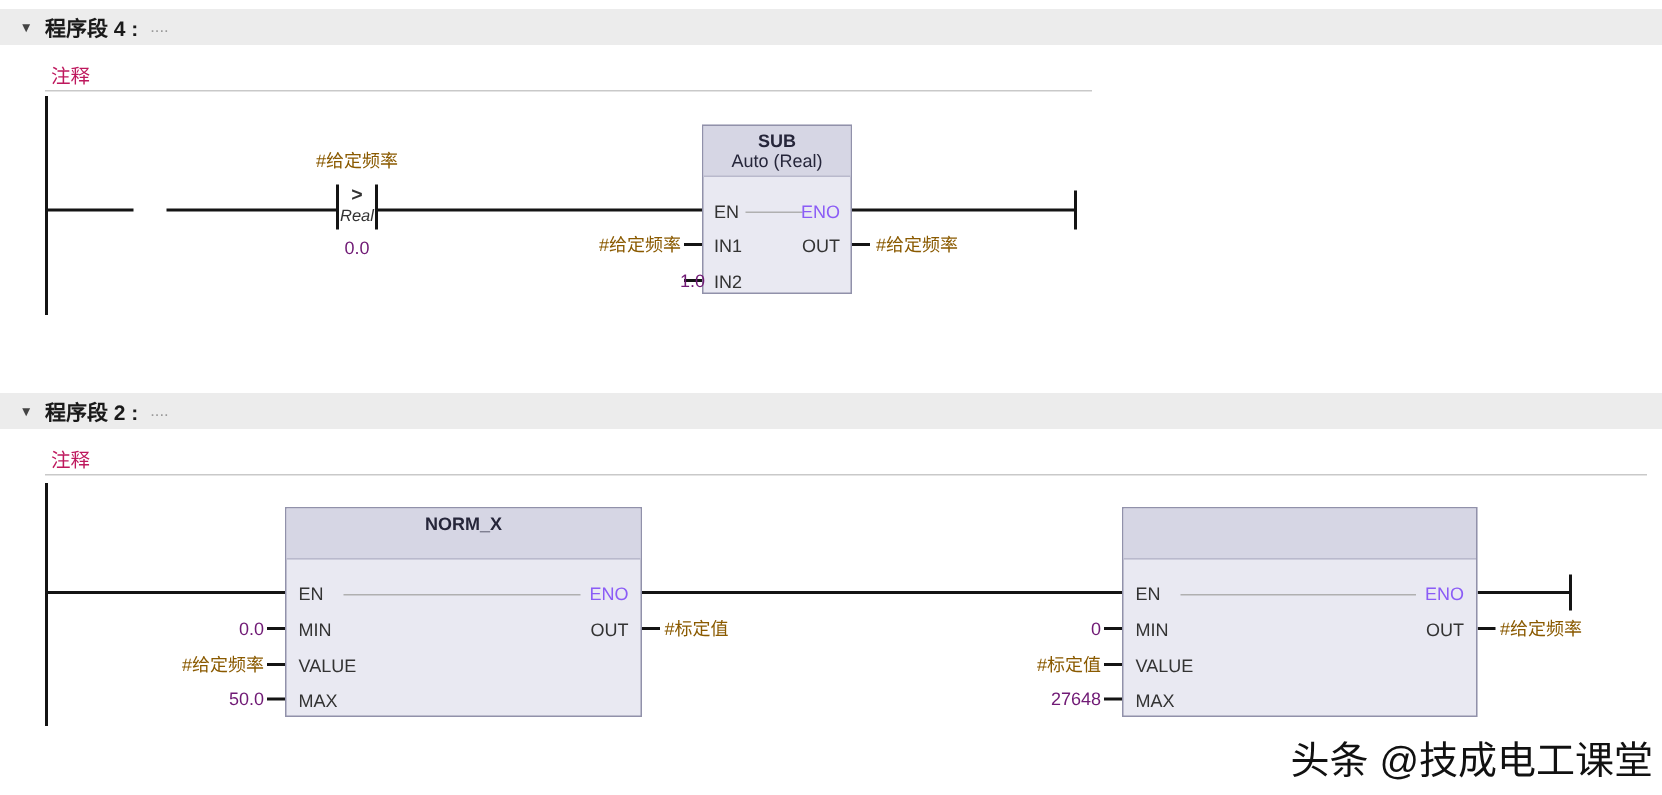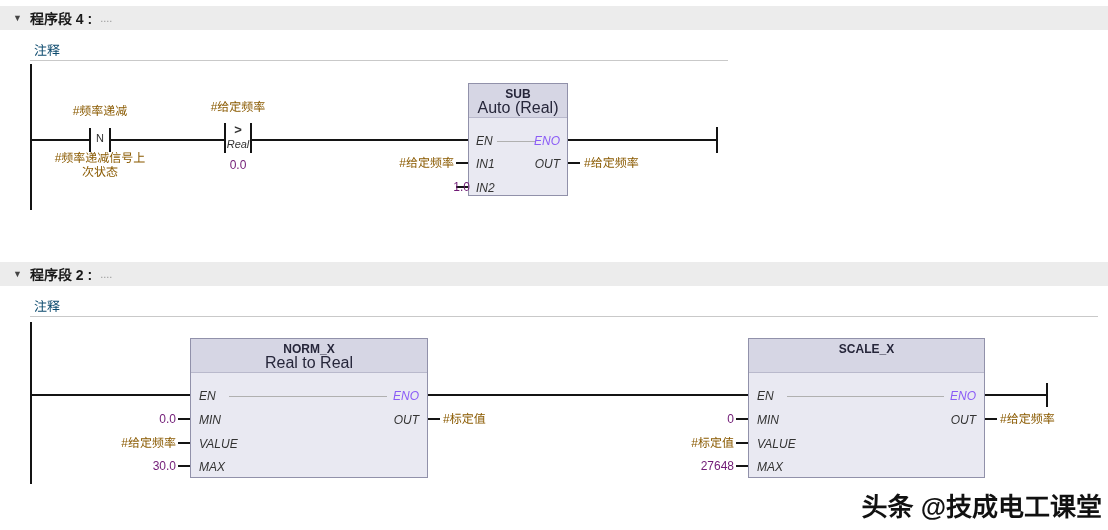--- a/index.html
+++ b/index.html
@@ -8,41 +8,41 @@
     position:relative; width:1108px; height:530px; background:#ffffff;
     font-family:"Liberation Sans","DejaVu Sans",sans-serif; overflow:hidden;
   }
   .net-header {
     position:absolute; left:0; width:1108px; height:24px; background:#ececec;
     display:flex; align-items:center; gap:8px;
   }
   .tri { font-size:9px; color:#444; margin-left:13px; }
   .net-title { font-size:14px; font-weight:bold; color:#1a1a1a; }
   .net-dots { font-size:11px; color:#9a9a9a; }
-  .comment { position:absolute; font-size:13px; color:#0c4a6e; }
+  .comment { position:absolute; font-size:13px; color:#be185d; }
   .sepline { position:absolute; height:1px; background:#c9c9c9; }
   .wh { position:absolute; height:2px; background:#141414; }
   .wv { position:absolute; width:2px; background:#141414; }
   .operand { position:absolute; font-size:12px; color:#8a5a00; white-space:nowrap; line-height:14px; }
   .const { position:absolute; font-size:12px; color:#701a75; white-space:nowrap; line-height:14px; }
   .r { text-align:right; }
   .c { text-align:center; }
   .grp { position:absolute; }
   .grp .lbl { position:absolute; font-size:12px; line-height:14px; }
   .blk { position:absolute; border:1px solid #9191aa; background:#e9e9f2; }
   .blk-hd { height:34px; background:#d6d6e4; border-bottom:1px solid #b9b9cc; text-align:center; padding-top:3px; }
   .blk-title { font-size:12px; font-weight:bold; color:#26263a; line-height:14px; }
-  .blk-mode { font-size:16px; color:#26263a; line-height:13px; }
-  .pin { position:absolute; font-size:12px; color:#333333; line-height:14px;font-style:italic; }
+  .blk-mode { font-size:12px; color:#26263a; line-height:13px; }
+  .pin { position:absolute; font-size:12px; color:#333333; line-height:14px; }
   .pin.gray { color:#8b5cf6; }
   .enoline { position:absolute; height:1px; background:#b0b0b0; }
   .nsym { position:absolute; font-size:11px; color:#333; line-height:13px; }
   .cmp-op { position:absolute; font-size:13px; font-weight:bold; color:#333; line-height:14px; }
   .cmp-type { position:absolute; font-size:11px; color:#333; line-height:13px;font-style:italic; }
-  .watermark { position:absolute; right:6px; top:486px; font-size:26px; font-weight:bold; color:#111111; white-space:nowrap; }
+  .watermark { position:absolute; right:6px; top:486px; font-size:26px; font-weight:normal; color:#111111; white-space:nowrap; }
 </style>
 </head>
 <body>
 
 <div class="canvas">
 
   <div class="net-header" style="top:6px">
     <span class="tri">▼</span>
     <span class="net-title">程序段 4 :</span>
     <span class="net-dots">....</span>
@@ -54,28 +54,20 @@
   <div class="wv" style="left:30px;top:64px;height:146px"></div>
   <div class="wh" style="left:30px;top:139px;width:59px"></div>
   <div class="wh" style="left:111px;top:139px;width:113px"></div>
   <div class="wh" style="left:252px;top:139px;width:216px"></div>
   <div class="wh" style="left:568px;top:139px;width:148px"></div>
   <div class="wv" style="left:716px;top:127px;height:26px"></div>
   <div class="wh" style="left:456px;top:162px;width:12px"></div>
   <div class="wh" style="left:456px;top:186px;width:12px"></div>
   <div class="wh" style="left:568px;top:162px;width:12px"></div>
 
-  <div class="grp" style="left:30px;top:104px;width:140px;height:82px">
-    <div class="lbl operand c" style="left:0;top:0;width:140px;position:absolute">#频率递减</div>
-    <div class="wv" style="left:59px;top:24px;height:24px"></div>
-    <div class="wv" style="left:79px;top:24px;height:24px"></div>
-    <div class="nsym c" style="left:59px;top:28px;width:22px">N</div>
-    <div class="lbl operand c" style="left:0;top:47px;width:140px;position:absolute">#频率递减信号上</div>
-    <div class="lbl operand c" style="left:0;top:61px;width:140px;position:absolute">次状态</div>
-  </div>
 
   <div class="grp" style="left:190px;top:100px;width:96px;height:76px">
     <div class="lbl operand c" style="left:0;top:0;width:96px;position:absolute">#给定频率</div>
     <div class="wv" style="left:34px;top:23px;height:30px"></div>
     <div class="wv" style="left:60px;top:23px;height:30px"></div>
     <div class="cmp-op c" style="left:34px;top:23px;width:28px">&gt;</div>
     <div class="cmp-type c" style="left:28px;top:38px;width:40px">Real</div>
     <div class="lbl const c" style="left:28px;top:58px;width:40px;position:absolute">0.0</div>
   </div>
 
@@ -115,39 +107,37 @@
   <div class="wh" style="left:736px;top:418px;width:12px"></div>
   <div class="wh" style="left:736px;top:442px;width:12px"></div>
   <div class="wh" style="left:736px;top:465px;width:12px"></div>
   <div class="wh" style="left:985px;top:418px;width:12px"></div>
   <div class="wh" style="left:985px;top:394px;width:61px"></div>
   <div class="wv" style="left:1046px;top:383px;height:24px"></div>
 
   <div class="blk" style="left:190px;top:338px;width:238px;height:140px">
     <div class="blk-hd">
       <div class="blk-title">NORM_X</div>
-      <div class="blk-mode">Real to Real</div>
     </div>
     <div class="enoline" style="left:38px;top:57px;width:158px"></div>
     <div class="pin" style="left:8px;top:50px">EN</div>
     <div class="pin gray" style="right:8px;top:50px">ENO</div>
     <div class="pin" style="left:8px;top:74px">MIN</div>
     <div class="pin" style="right:8px;top:74px">OUT</div>
     <div class="pin" style="left:8px;top:98px">VALUE</div>
     <div class="pin" style="left:8px;top:121px">MAX</div>
   </div>
 
   <div class="const r" style="left:120px;top:412px;width:56px">0.0</div>
   <div class="operand r" style="left:100px;top:436px;width:76px">#给定频率</div>
-  <div class="const r" style="left:120px;top:459px;width:56px">30.0</div>
+  <div class="const r" style="left:120px;top:459px;width:56px">50.0</div>
   <div class="operand" style="left:443px;top:412px">#标定值</div>
 
   <div class="blk" style="left:748px;top:338px;width:237px;height:140px">
     <div class="blk-hd">
-      <div class="blk-title">SCALE_X</div>
     </div>
     <div class="enoline" style="left:38px;top:57px;width:157px"></div>
     <div class="pin" style="left:8px;top:50px">EN</div>
     <div class="pin gray" style="right:8px;top:50px">ENO</div>
     <div class="pin" style="left:8px;top:74px">MIN</div>
     <div class="pin" style="right:8px;top:74px">OUT</div>
     <div class="pin" style="left:8px;top:98px">VALUE</div>
     <div class="pin" style="left:8px;top:121px">MAX</div>
   </div>
 

